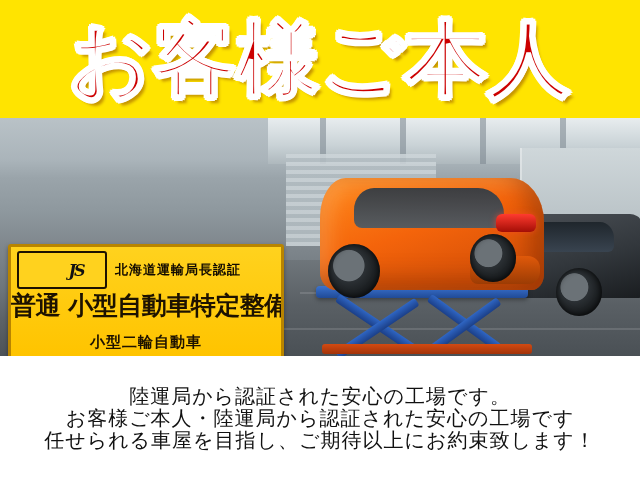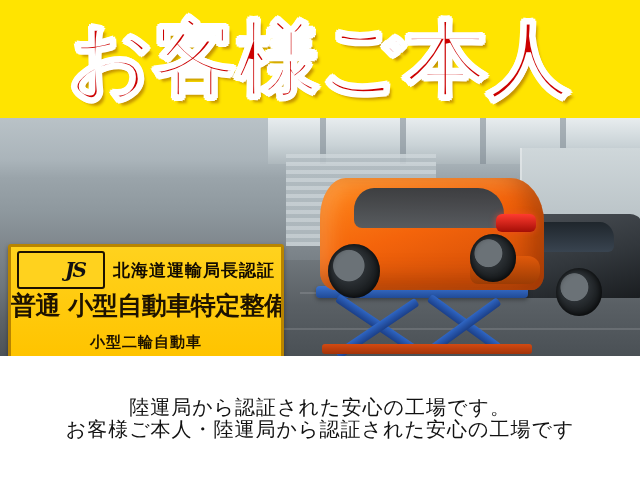--- a/index.html
+++ b/index.html
@@ -196,27 +196,27 @@
     width: 58px; height: 34px;
     border: 2px solid #1d1200;
     border-radius: 3px;
     background: #ffd21e;
     display: flex;
     align-items: center;
     justify-content: center;
     font-family: "DejaVu Serif", serif;
     font-weight: bold;
     font-style: italic;
-    font-size: 20px;
+    font-size: 16px;
     letter-spacing: -2px;
     color: #111;
     padding-left: 28px;
   }
   .plate-authority {
-    font-size: 17px;
+    font-size: 13px;
     font-weight: bold;
     letter-spacing: 1px;
     color: #120b00;
     white-space: nowrap;
   }
   .plate-title {
     text-align: center;
     font-size: 25px;
     font-weight: bold;
     letter-spacing: -0.5px;
@@ -308,15 +308,16 @@
       <div class="plate-title">普通 小型自動車特定整備事業</div>
       <div class="plate-sub">小型二輪自動車</div>
       <div class="plate-rule"></div>
 
     </div>
   </div>
 
   <div class="bottom">
     <div class="bottom-line">陸運局から認証された安心の工場です。</div>
     <div class="bottom-line">お客様ご本人・陸運局から認証された安心の工場です</div>
+    <div class="bottom-line">任せられる車屋を目指し、ご期待以上にお約束致します！</div>
   </div>
 
 </div>
 
 </body></html>

